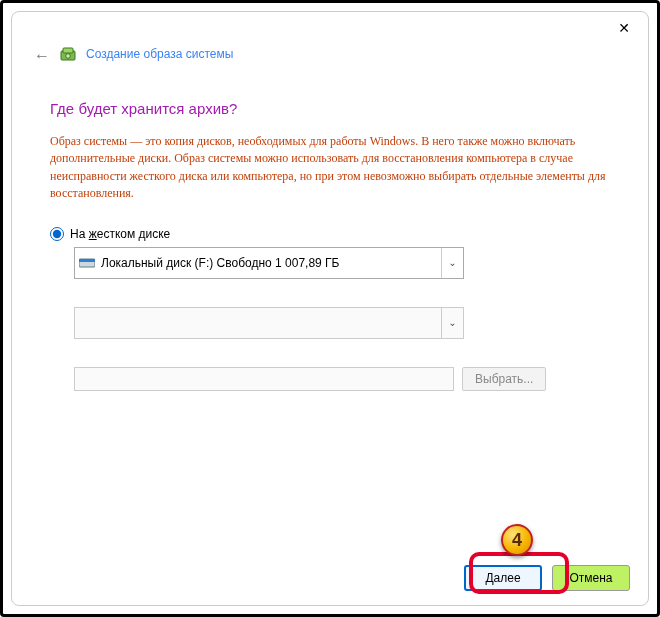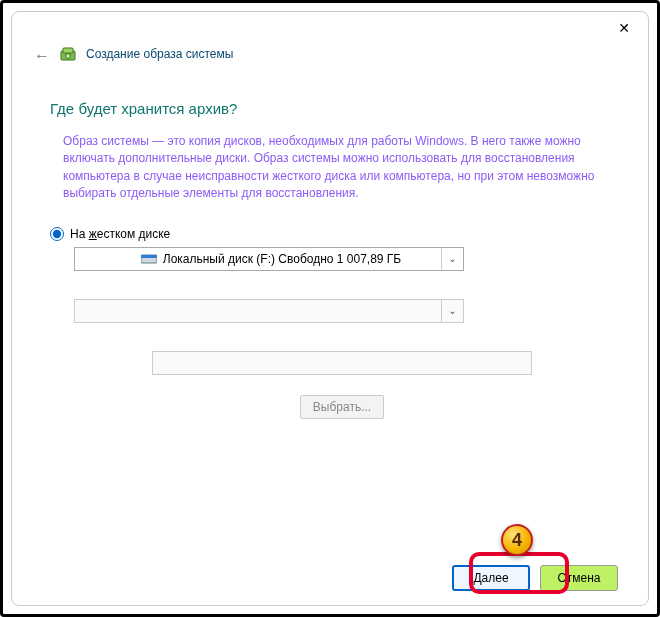--- a/index.html
+++ b/index.html
@@ -51,62 +51,62 @@
     color: #777;
     font-size: 16px;
     line-height: 1;
   }
   .sys-icon {
     width: 16px; height: 16px;
     display: inline-block;
   }
   .title {
     font-size: 12px;
-    color: #0c4a6e;
+    color: #3b82f6;
   }
   .content {
     padding: 10px 38px 0 38px;
   }
   .heading {
-    color: #0f766e;
+    color: #a21caf;
     font-size: 15px;
     margin: 22px 0 16px 0;
   }
   .desc {
-    color: #8b5cf6;
+    color: #c2410c;
     font-size: 12px;
     line-height: 1.45;
-    margin: 0 0 24px 13px;
+    margin: 0 0 24px 0;
     max-width: 560px;
+    font-family: Liberation Serif, serif;
   }
   .option-group { margin-bottom: 28px; }
   .option-row {
     display: flex;
     align-items: flex-end;
     gap: 6px;
     font-size: 12px;
     color: #000;
     margin-bottom: 6px;
   }
   .option-row input[type=radio] {
     width: 14px; height: 14px;
     accent-color: #0066cc;
     margin: 0;
   }
   .combo {
     margin-left: 24px;
     width: 390px;
-    height: 24px;
+    height: 32px;
     border: 1px solid #aaa;
     background: #fff;
     display: flex;
     align-items: center;
     font-size: 12px;
     position: relative;
-    justify-content: center;
   }
   .combo.disabled { color: #888; background: #fafafa; border-color: #ccc; }
   .combo .arrow {
     position: absolute;
     right: 0; top: 0; bottom: 0;
     width: 22px;
     border-left: 1px solid #ccc;
     display: flex;
     align-items: center;
     justify-content: center;
@@ -114,43 +114,42 @@
     font-size: 10px;
   }
   .combo .disk-icon {
     width: 16px; height: 12px;
     margin: 0 6px 0 4px;
     flex: none;
   }
   .net-row {
     display: flex;
     align-items: center;
-    gap: 20px;
+    gap: 8px;
     margin-left: 24px;
-    flex-direction: column;
   }
   .net-input {
     width: 380px;
     height: 24px;
     border: 1px solid #ccc;
     background: #fafafa;
   }
   .browse-btn {
     height: 24px;
     padding: 0 12px;
     border: 1px solid #ccc;
     background: #f3f3f3;
     color: #888;
     font-size: 12px;
     border-radius: 2px;
   }
   .footer {
     position: absolute;
     bottom: 14px;
-    right: 30px;
+    right: 18px;
     display: flex;
     gap: 10px;
     align-items: center;
   }
   .btn {
     min-width: 78px;
     height: 26px;
     border: 1px solid #999;
     background: #bef264;
     font-size: 12px;

